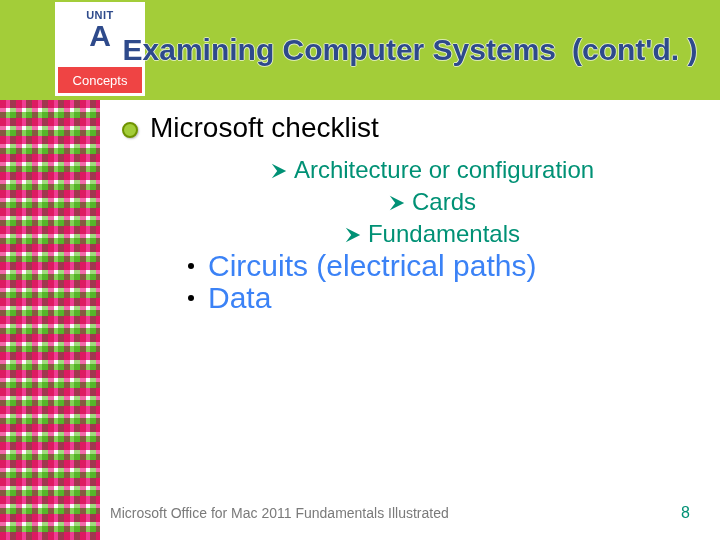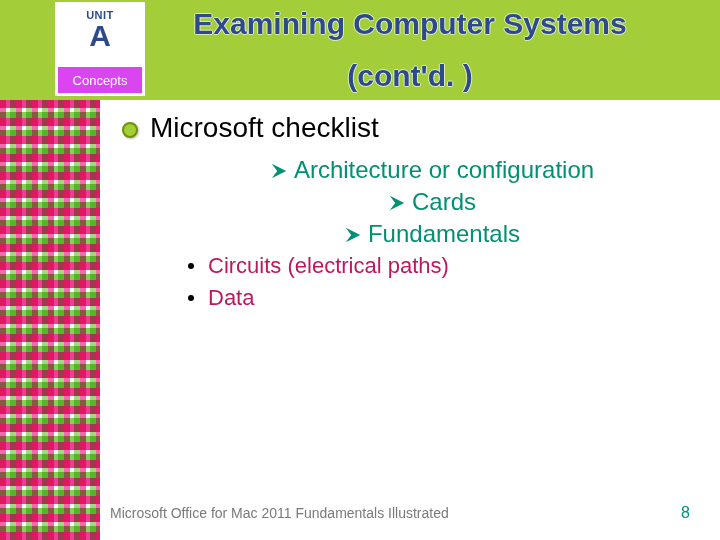--- a/index.html
+++ b/index.html
@@ -50,36 +50,36 @@
     letter-spacing: 0.5px;
   }
   .unit-top .u-letter {
     font-size: 30px;
     font-weight: bold;
     color: #2e4a8b;
     line-height: 30px;
   }
   .unit-bottom {
     flex: 1 1 auto;
-    background: #d946ef;
+    background: #ef4444;
     color: #ffffff;
     font-size: 13px;
     display: flex;
     align-items: center;
     justify-content: center;
   }
 
   .title {
     position: absolute;
     left: 110px;
     right: 10px;
     top: 6px;
     bottom: 6px;
     display: flex;
-    flex-direction: column;
+    flex-direction: row;
     align-items: center;
     justify-content: center;
     text-align: center;
     gap: 16px;
   }
   .title span {
     color: #2e4a8b;
     font-size: 30px;
     font-weight: bold;
     text-shadow:
@@ -150,22 +150,22 @@
     margin-right: 6px;
     flex: 0 0 auto;
     position: relative;
     top: 6px;
   }
 
   .lvl3 {
     display: flex;
     align-items: flex-start;
     margin: 4px 0 4px 78px;
-    font-size: 22px;
-    color: #be185d;
+    font-size: 30px;
+    color: #3b82f6;
     line-height: 28px;
   }
   .disc-bullet {
     width: 6px; height: 6px;
     background: #000000;
     border-radius: 50%;
     margin-right: 14px;
     flex: 0 0 auto;
     position: relative;
     top: 11px;

